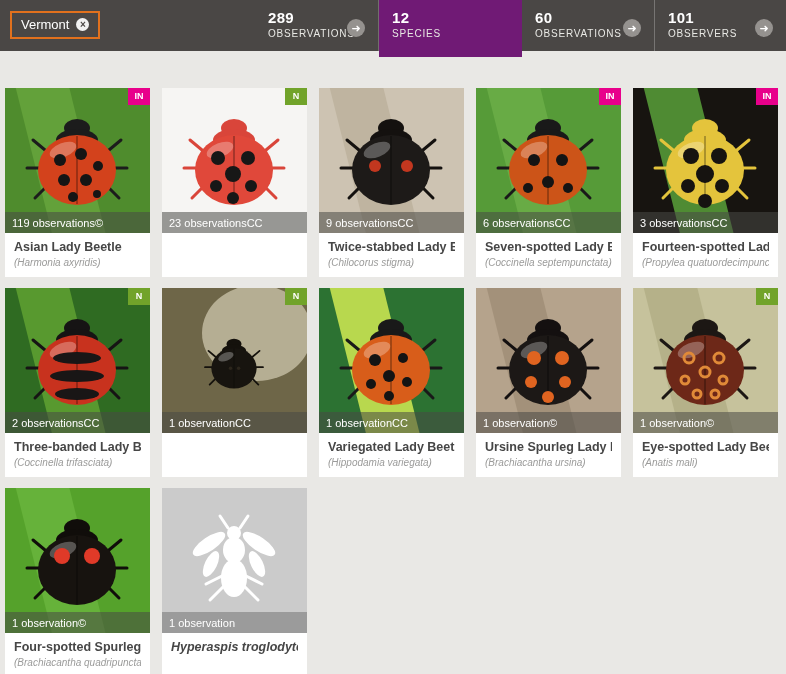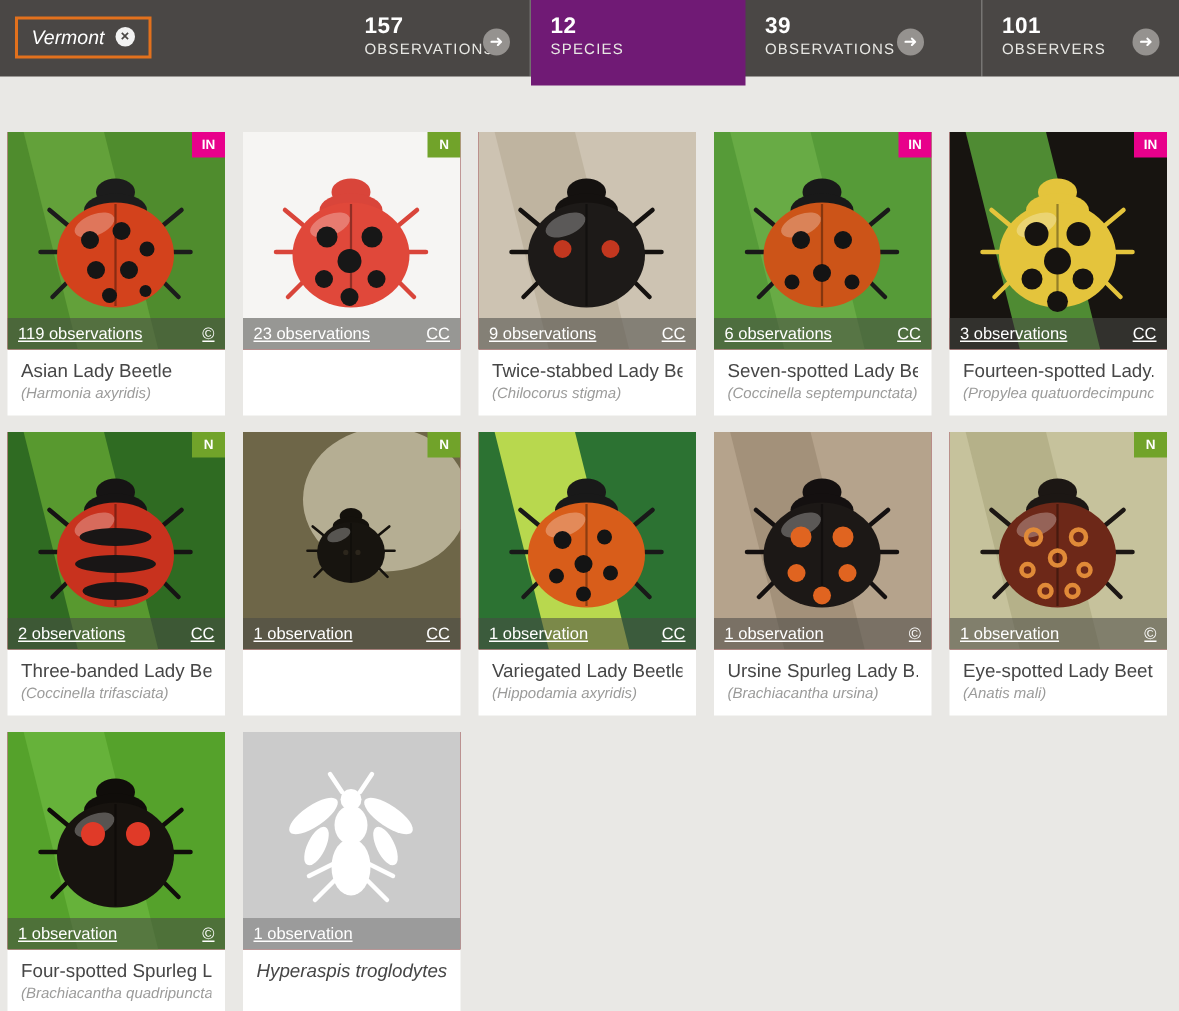--- a/index.html
+++ b/index.html
@@ -17,42 +17,41 @@
     width:786px; height:51px;
     background:#4a4745;
   }
   .filter-tag {
     position:absolute; left:10px; top:11px;
     display:flex; align-items:center; gap:7px;
     border:2px solid #e2711d;
     padding:4px 9px 5px 9px;
     color:#fff; font-size:13px;
     cursor:pointer;
-    font-style:italic;
   }
   .filter-tag .close-circ {
     width:13px; height:13px; border-radius:50%;
     background:#f2f2f2; color:#4a4745;
     font-size:10px; font-weight:bold; line-height:13px;
     text-align:center; display:inline-block;
   }
   .stats {
     position:absolute; right:0; top:0;
     display:flex; align-items:flex-start;
   }
   .stat {
     position:relative;
     height:51px;
     padding:9px 0 0 13px;
     color:#fff; cursor:pointer;
   }
   .stat.w-obs { width:124px; border-right:1px solid rgba(255,255,255,0.22); }
   .stat.w-species { width:143px; }
   .stat.w-ident { width:132px; }
-  .stat.w-observers { width:132px; border-left:1px solid rgba(255,255,255,0.25);margin-left:25px; }
+  .stat.w-observers { width:132px; border-left:1px solid rgba(255,255,255,0.25); }
   .stat.active { background:#701a75; height:57px; }
   .stat .value { font-size:15px; font-weight:bold; letter-spacing:.3px; }
   .stat .label { font-size:10px; letter-spacing:.8px; color:#e8e8e4; margin-top:2px; }
   .stat .arrow-circ {
     position:absolute; right:13px; top:19px;
     width:18px; height:18px; border-radius:50%;
     background:#95928f; color:#fff;
     font-size:11px; line-height:18px; text-align:center;
   }
 
@@ -73,56 +72,55 @@
     font-size:9px; font-weight:bold; color:#fff;
     line-height:17px; text-align:center;
   }
   .badge.in { background:#e8008b; }
   .badge.n  { background:#71a32a; }
   .strip {
     position:absolute; left:0; right:0; bottom:0;
     height:21px;
     background:rgba(72,72,70,0.55);
     color:#fff; font-size:11px;
-    display:flex; align-items:center; justify-content:space-between;
+    display:flex; align-items:center; justify-content:flex-start;
     padding:0 7px;
-    text-decoration:underline;
   }
   .strip.solid { background:#9b9b9b; }
   .meta { padding:7px 9px 8px 9px; min-height:44px; }
   .common {
-    font-size:12.5px; font-weight:normal; color:#464646;
+    font-size:12.5px; font-weight:bold; color:#464646;
     white-space:nowrap; overflow:hidden;
   }
   .common.italic { font-style:italic; }
   .sci {
     font-size:10px; font-style:italic; color:#9b9b9a;
     margin-top:3px; white-space:nowrap; overflow:hidden;
   }
 </style>
 </head>
 <body>
 
 <div class="header">
   <div class="filter-tag">
     <span>Vermont</span>
     <span class="close-circ">×</span>
   </div>
   <div class="stats">
     <div class="stat w-obs">
-      <div class="value">157</div>
+      <div class="value">289</div>
       <div class="label">OBSERVATIONS</div>
       <span class="arrow-circ">➜</span>
     </div>
     <div class="stat w-species active">
       <div class="value">12</div>
       <div class="label">SPECIES</div>
     </div>
     <div class="stat w-ident">
-      <div class="value">39</div>
+      <div class="value">60</div>
       <div class="label">OBSERVATIONS</div>
       <span class="arrow-circ">➜</span>
     </div>
     <div class="stat w-observers">
       <div class="value">101</div>
       <div class="label">OBSERVERS</div>
       <span class="arrow-circ">➜</span>
     </div>
   </div>
 </div>
@@ -409,21 +407,21 @@
           </g>
         </svg>
 
       <div class="strip">
         <span>1 observation</span>
         <span>CC</span>
       </div>
     </div>
     <div class="meta">
       <div class="common">Variegated Lady Beetle</div>
-      <div class="sci">(Hippodamia axyridis)</div>
+      <div class="sci">(Hippodamia variegata)</div>
     </div>
   </div>
 
   <div class="card">
     <div class="thumb">
       <svg width="145" height="145" viewBox="0 0 145 145">
           <rect x="0" y="0" width="145" height="145" fill="#b5a38c"></rect>
           <rect x="30" y="-20" width="52" height="200" fill="#a3917a" transform="rotate(-14 72 72)"></rect>
           <g transform="translate(72 78) scale(1) translate(-72 -78)">
             <g stroke="#141010" stroke-width="3" stroke-linecap="round">

